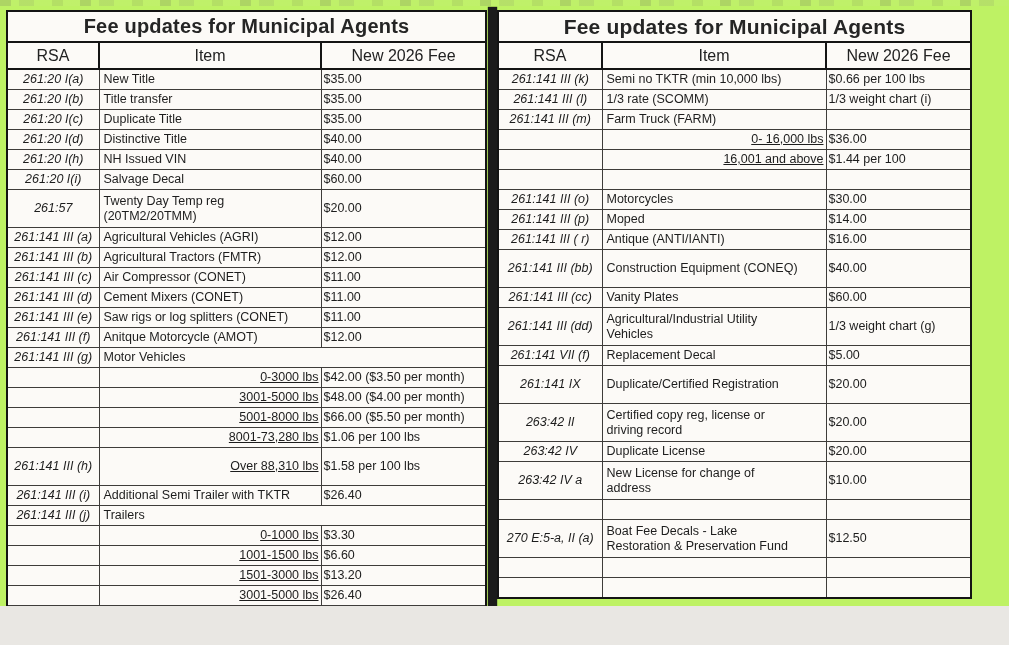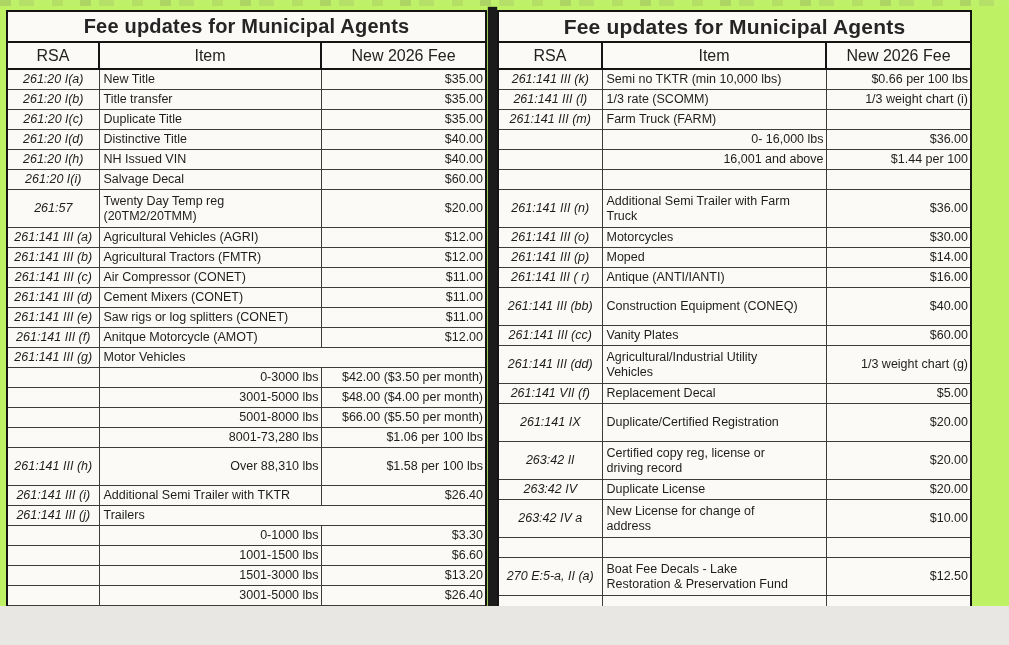--- a/index.html
+++ b/index.html
@@ -67,22 +67,22 @@
   }
   .fee-table tbody td{
     height:19px;
     font-size:12.5px;
     line-height:1.2;
     white-space:pre-line;
   }
   .fee-table tbody tr.tall td{height:37px;}
   .fee-table td.rsa{text-align:center;padding:0 1px;font-style:italic;}
   .fee-table td.item{text-align:left;padding-left:4px;}
-  .fee-table td.item.right{text-align:right;padding-right:2px;padding-left:1px;}
-  .fee-table td.fee{text-align:right;}
+  .fee-table td.item.right{text-align:right;padding-right:2px;padding-left:1px;text-decoration:underline;}
+  .fee-table td.fee{text-align:left;}
 </style>
 </head>
 <body>
 
 <div id="scan-page">
 
   <div class="scan-artifact"></div>
 
   <div class="tbl-wrap" id="left-wrap">
     <table class="fee-table">
@@ -283,26 +283,20 @@
           <tr>
             <td class="rsa"></td>
             <td class="item right">16,001 and above</td>
             <td class="fee">$1.44 per 100</td>
           </tr>
           <tr>
             <td class="rsa"></td>
             <td class="item"></td>
             <td class="fee"></td>
           </tr>
-          <tr class="tall">
-            <td class="rsa">261:141 III (n)</td>
-            <td class="item">Additional Semi Trailer with Farm
-Truck</td>
-            <td class="fee">$36.00</td>
-          </tr>
           <tr>
             <td class="rsa">261:141 III (o)</td>
             <td class="item">Motorcycles</td>
             <td class="fee">$30.00</td>
           </tr>
           <tr>
             <td class="rsa">261:141 III (p)</td>
             <td class="item">Moped</td>
             <td class="fee">$14.00</td>
           </tr>

